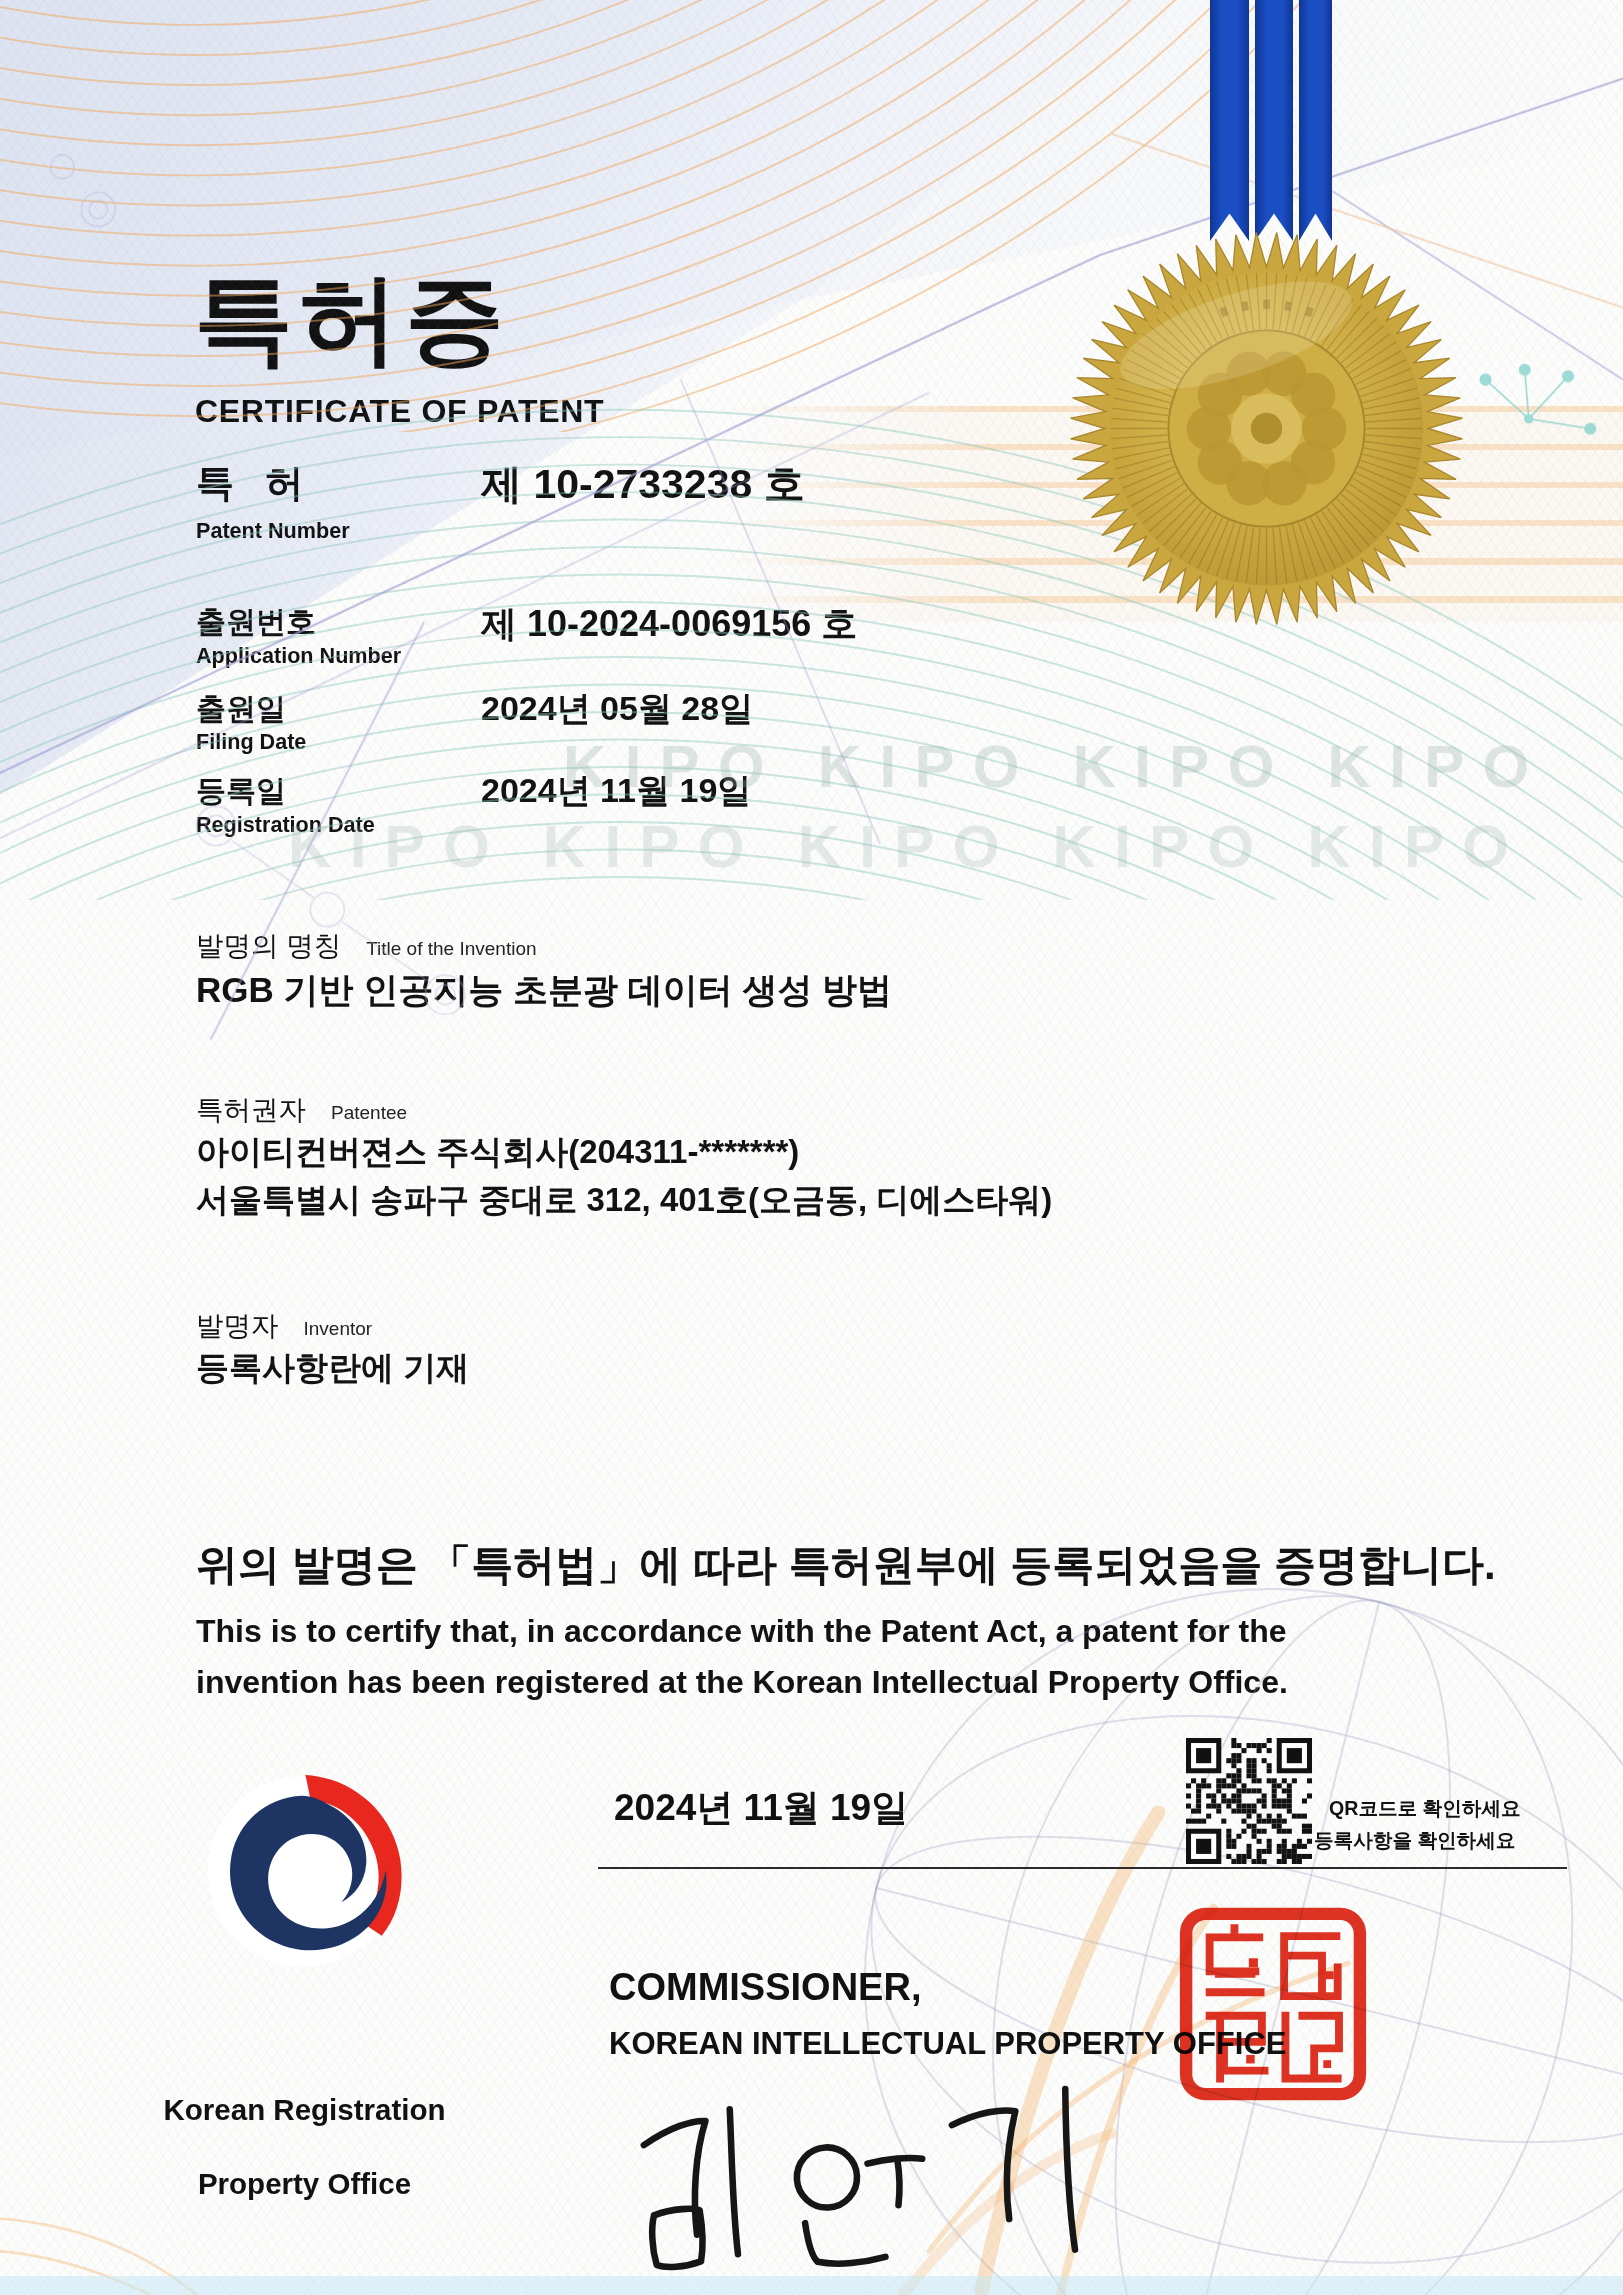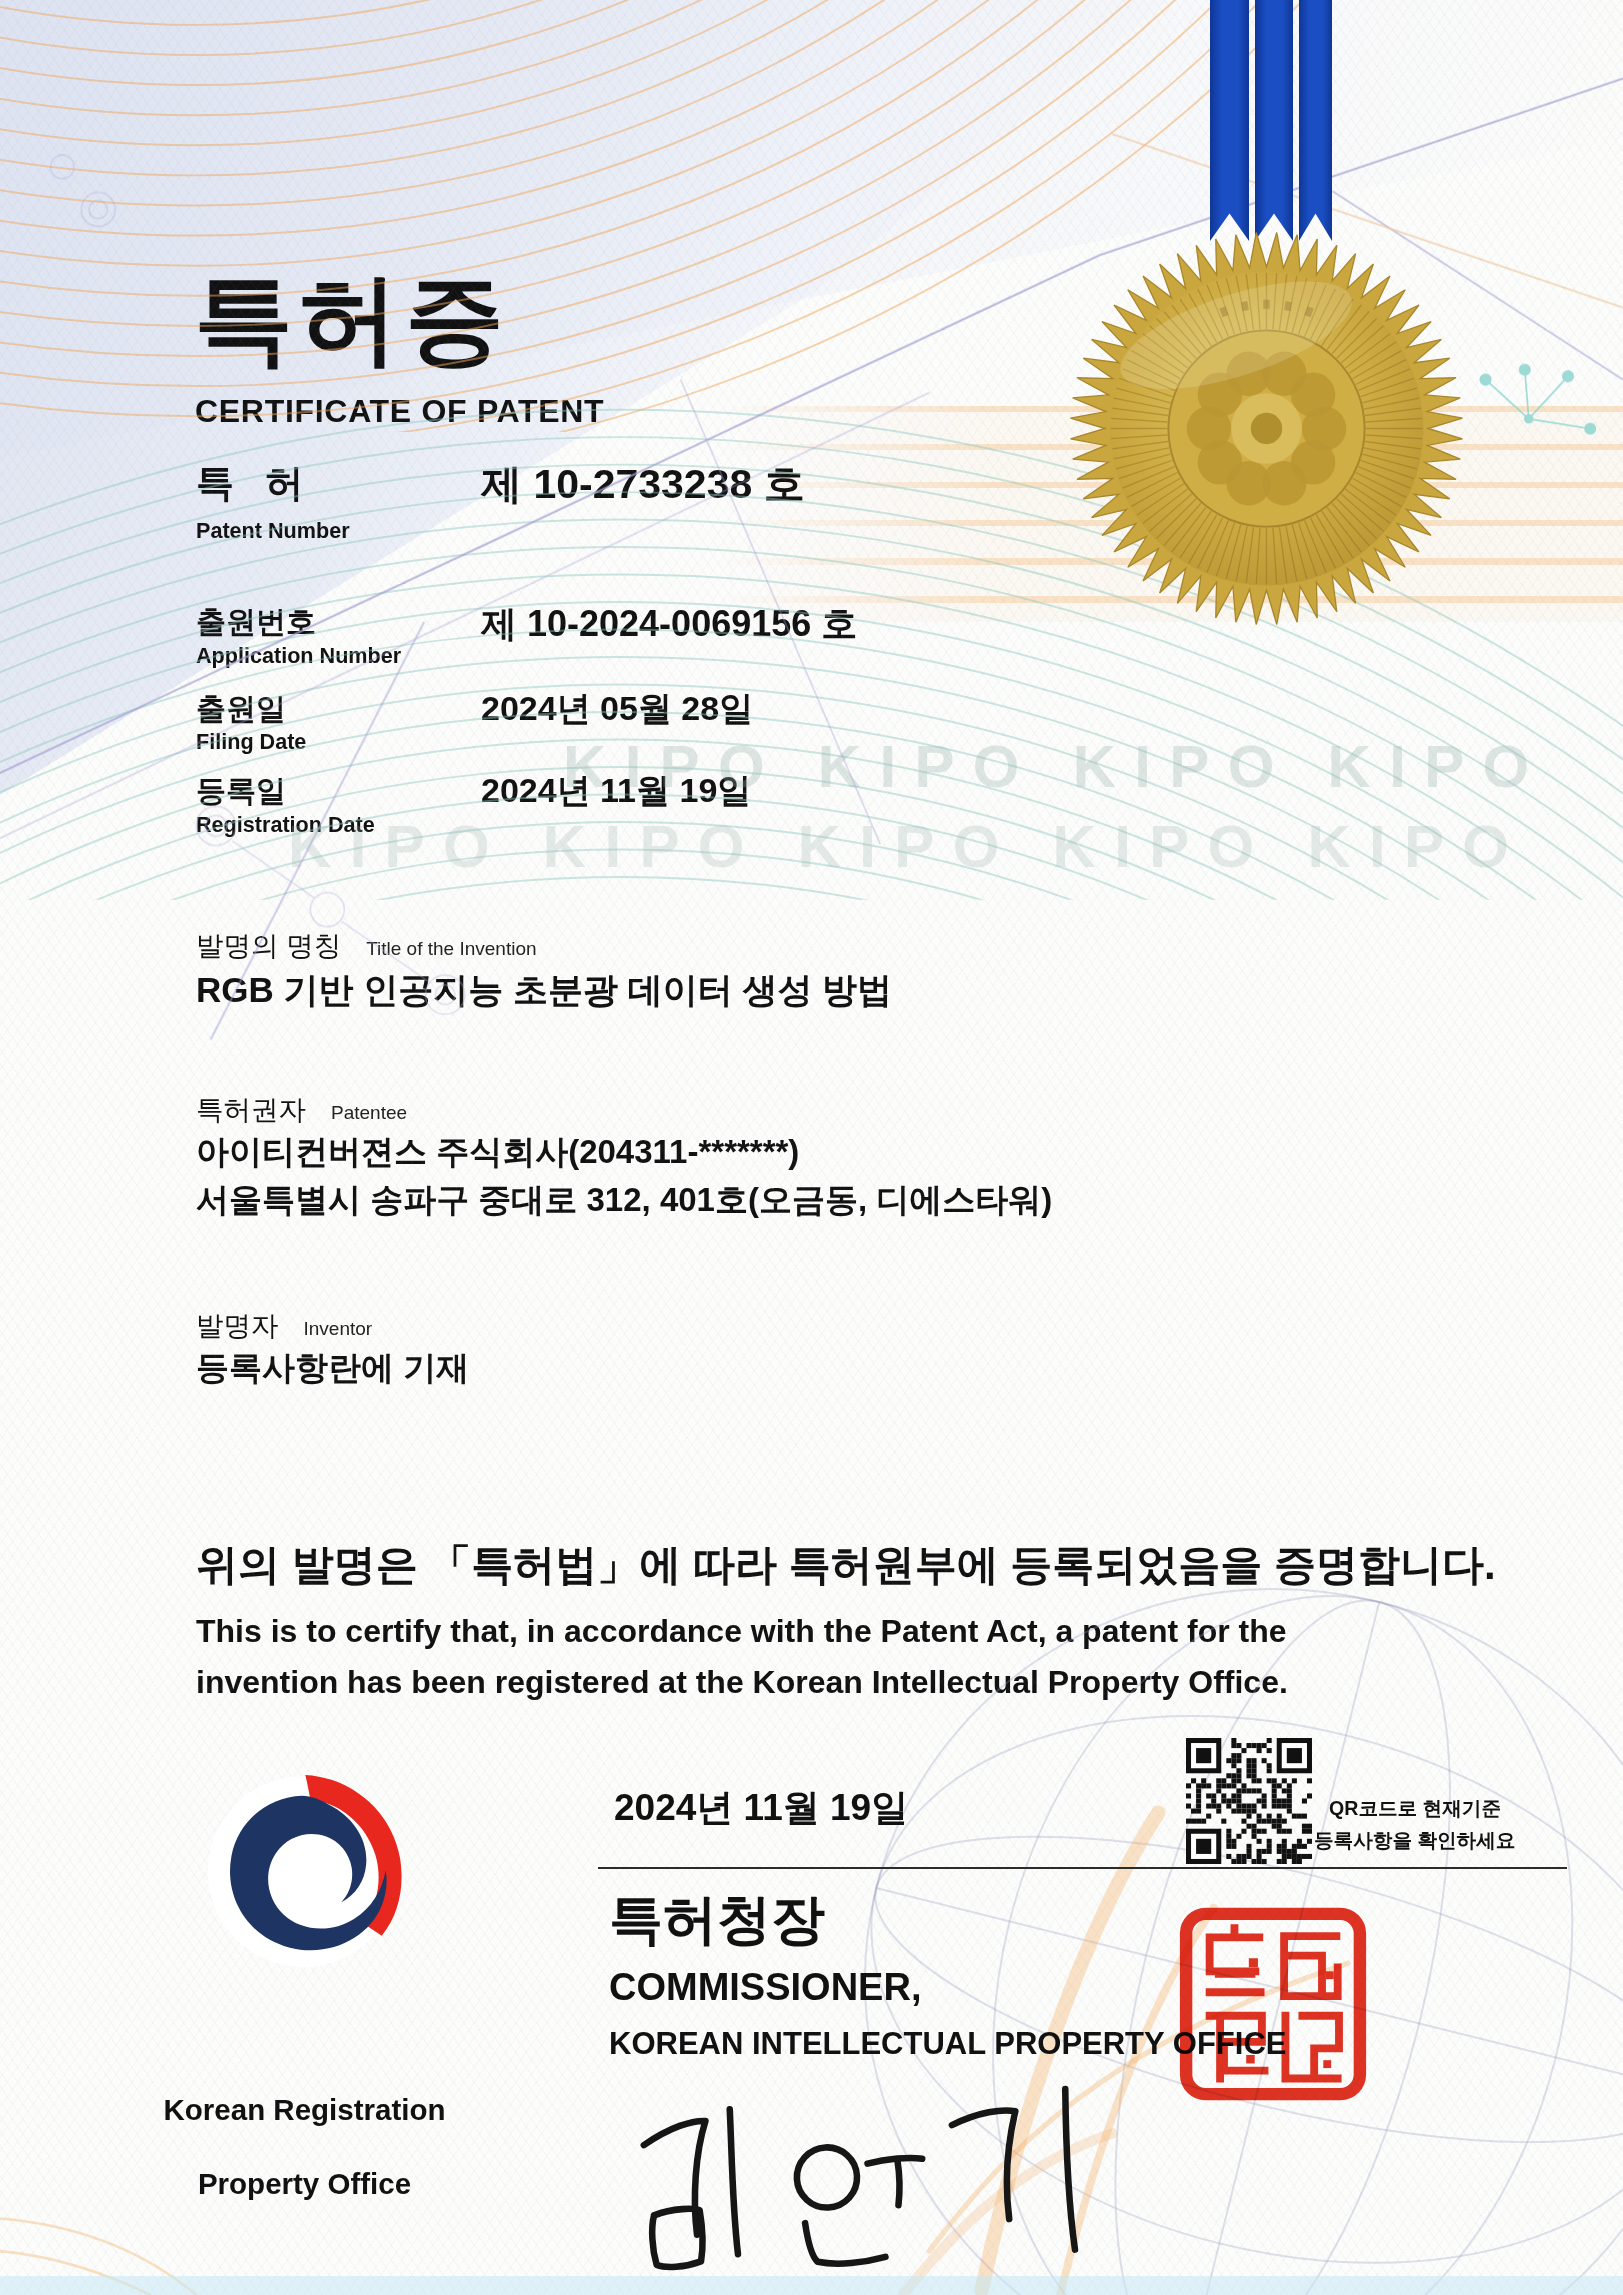--- a/index.html
+++ b/index.html
@@ -550,25 +550,24 @@
       <rect x="0" y="0" width="7" height="7" fill="#111"></rect>
       <rect x="1" y="1" width="5" height="5" fill="#fff"></rect>
       <rect x="2" y="2" width="3" height="3" fill="#111"></rect>
       <rect x="18" y="0" width="7" height="7" fill="#111"></rect>
       <rect x="19" y="1" width="5" height="5" fill="#fff"></rect>
       <rect x="20" y="2" width="3" height="3" fill="#111"></rect>
       <rect x="0" y="18" width="7" height="7" fill="#111"></rect>
       <rect x="1" y="19" width="5" height="5" fill="#fff"></rect>
       <rect x="2" y="20" width="3" height="3" fill="#111"></rect>
     </svg>
-  <div class="txt" style="left:1329px;top:1795px;font-size:19.6px;font-weight:700;z-index:2;">QR코드로 현재기준</div>
+  <div class="txt" style="left:1329px;top:1795px;font-size:19.6px;font-weight:700;z-index:2;">QR코드로 확인하세요</div>
   <div class="txt" style="left:1314px;top:1827px;font-size:19.6px;font-weight:700;z-index:2;">등록사항을 확인하세요</div>
 
   <div class="abs divider"></div>
-  <div class="txt" style="left:609px;top:1884px;font-size:54px;font-weight:800;z-index:2;">특허청장</div>
   <div class="txt" style="left:609px;top:1966px;font-size:38px;font-weight:800;z-index:2;">COMMISSIONER,</div>
   <div class="txt" style="left:609px;top:2026px;font-size:31px;font-weight:800;z-index:2;">KOREAN INTELLECTUAL PROPERTY OFFICE</div>
 
   <svg class="abs stamp" style="left:1178px;top:1906px;" width="190" height="196" viewBox="0 0 290 300">
     <g stroke="#df2413" fill="none" stroke-linecap="square" opacity="0.93">
       <rect x="12" y="12" width="266" height="276" rx="30" stroke-width="19"></rect>
       <g stroke-width="12">
         <path d="M48,48 h76 M48,48 v52 h70 M86,48 v-14 M48,132 h78 M62,104 h50"></path>
         <path d="M162,46 h80 M162,76 h58 v56 M162,46 v92 h82 v-44"></path>
         <path d="M48,168 h80 v40 h-58 v44 h62 M64,168 v96"></path>

